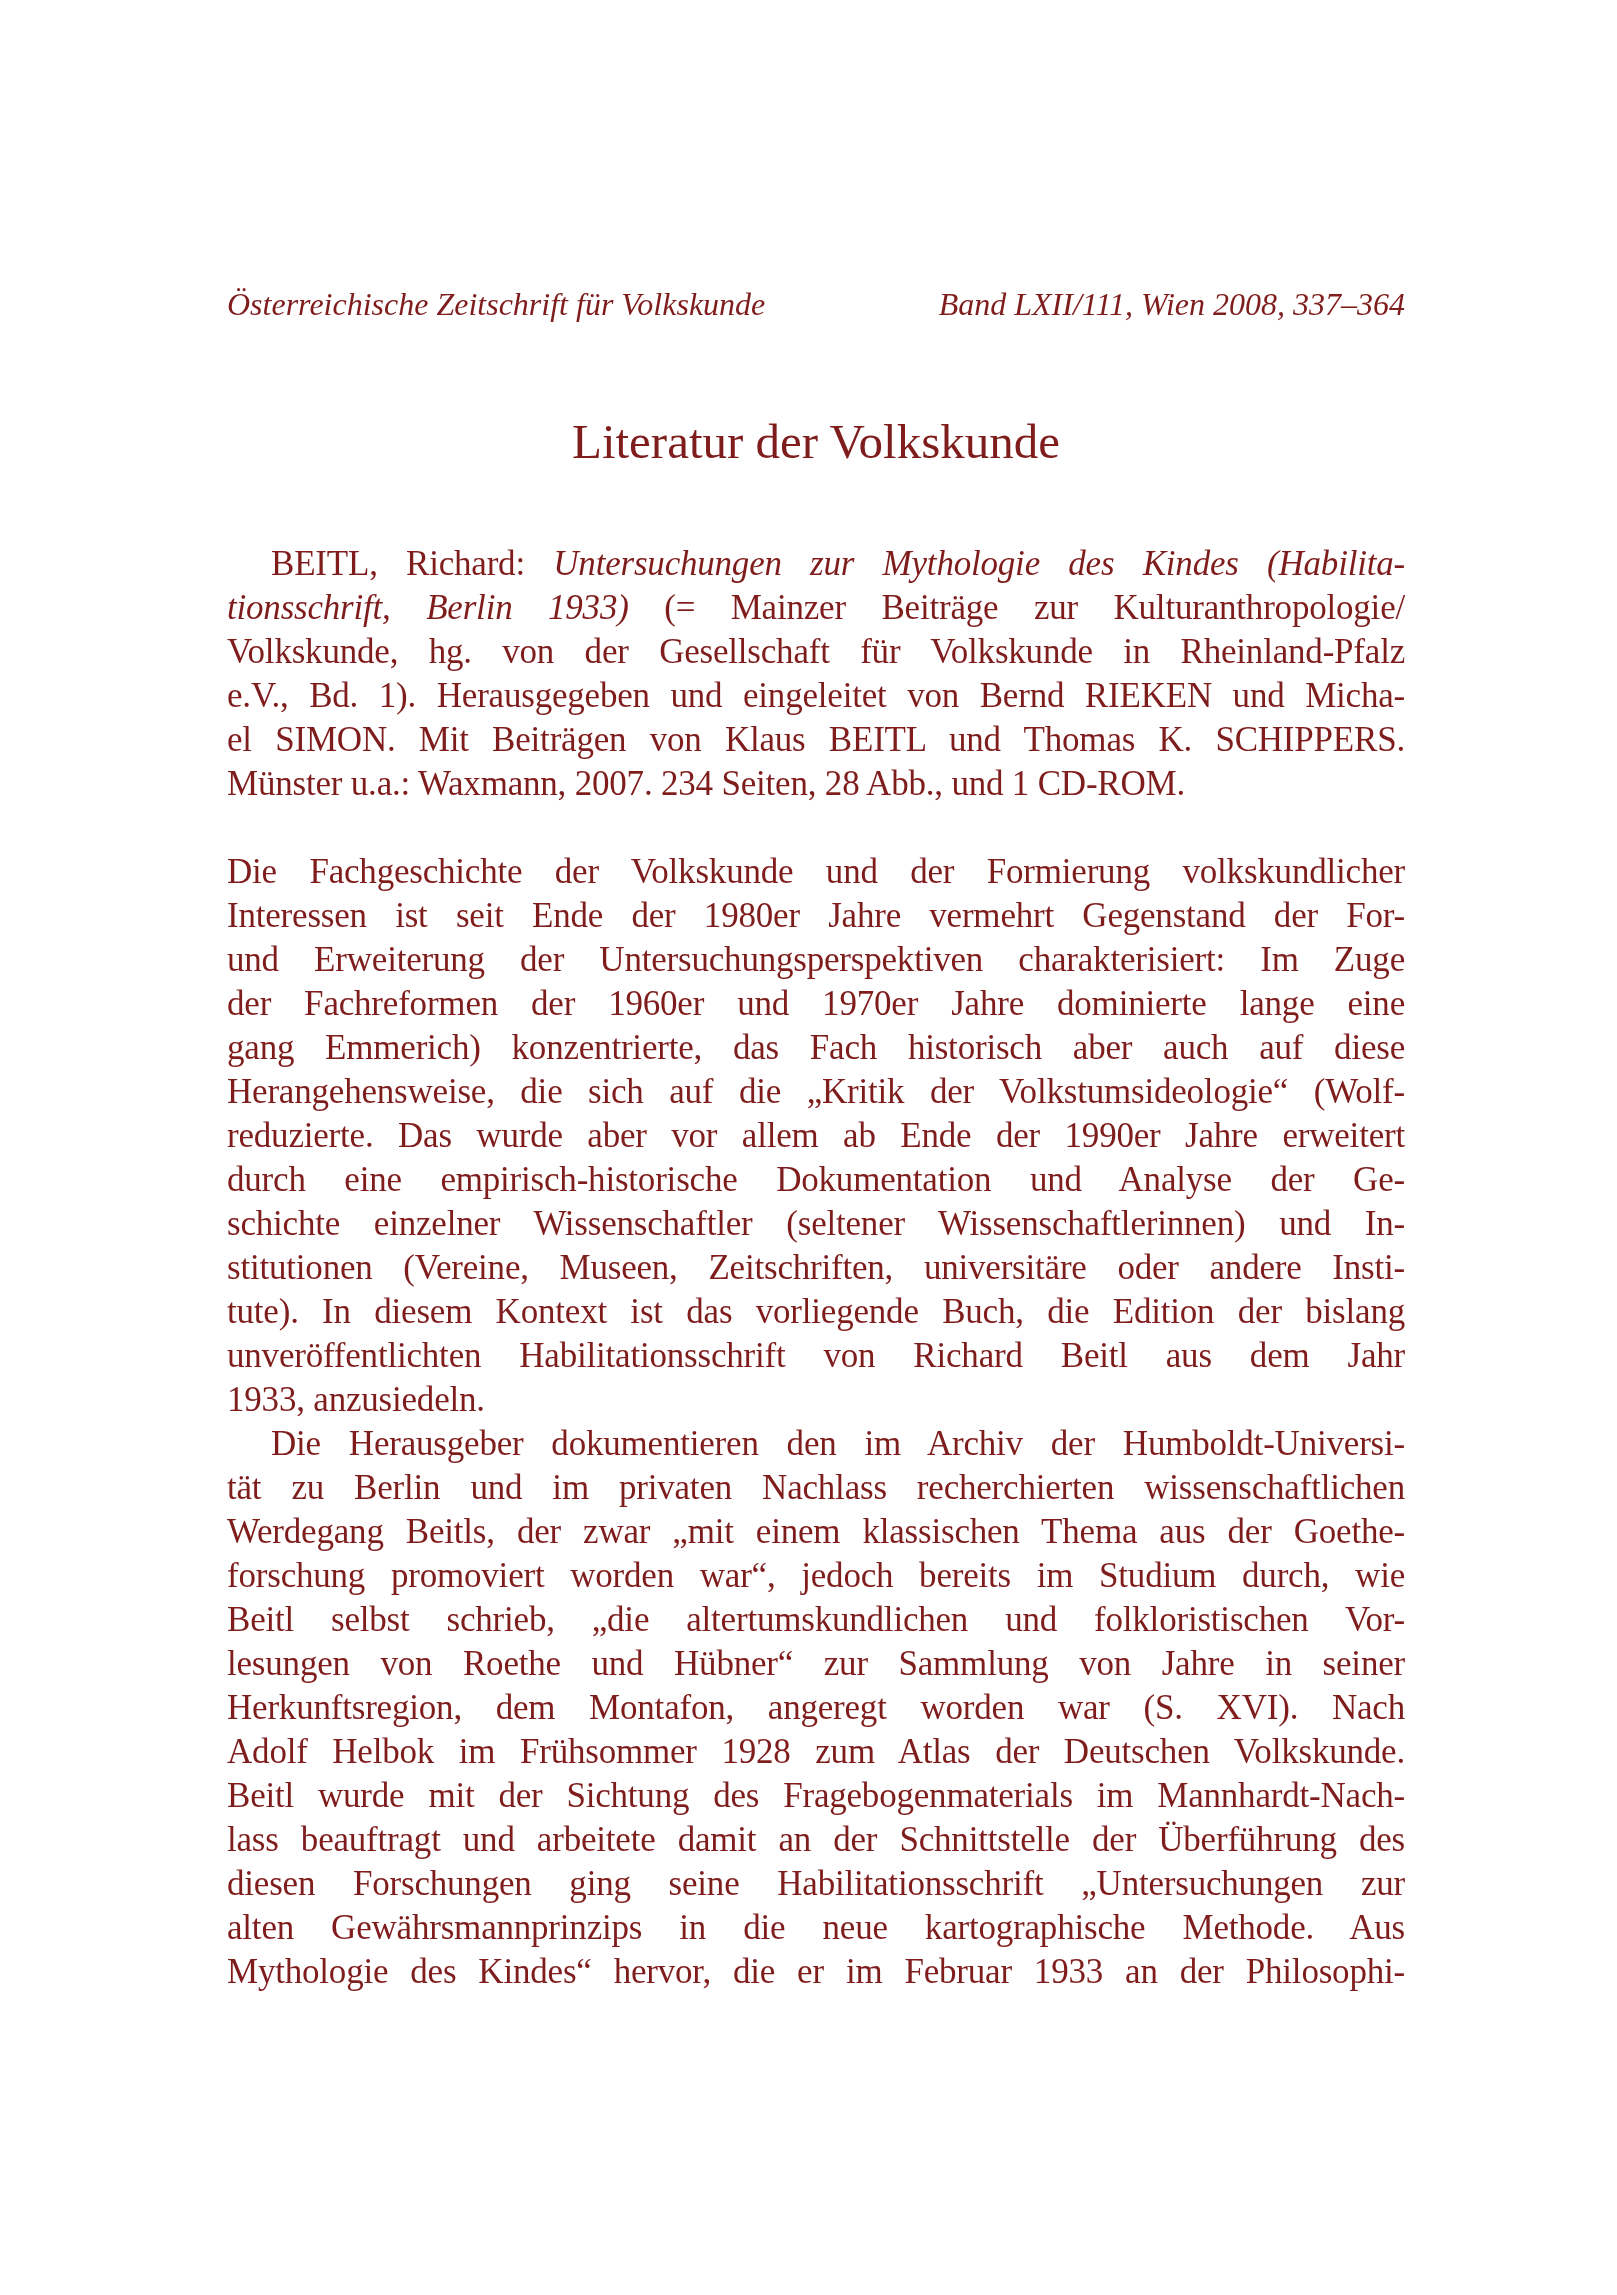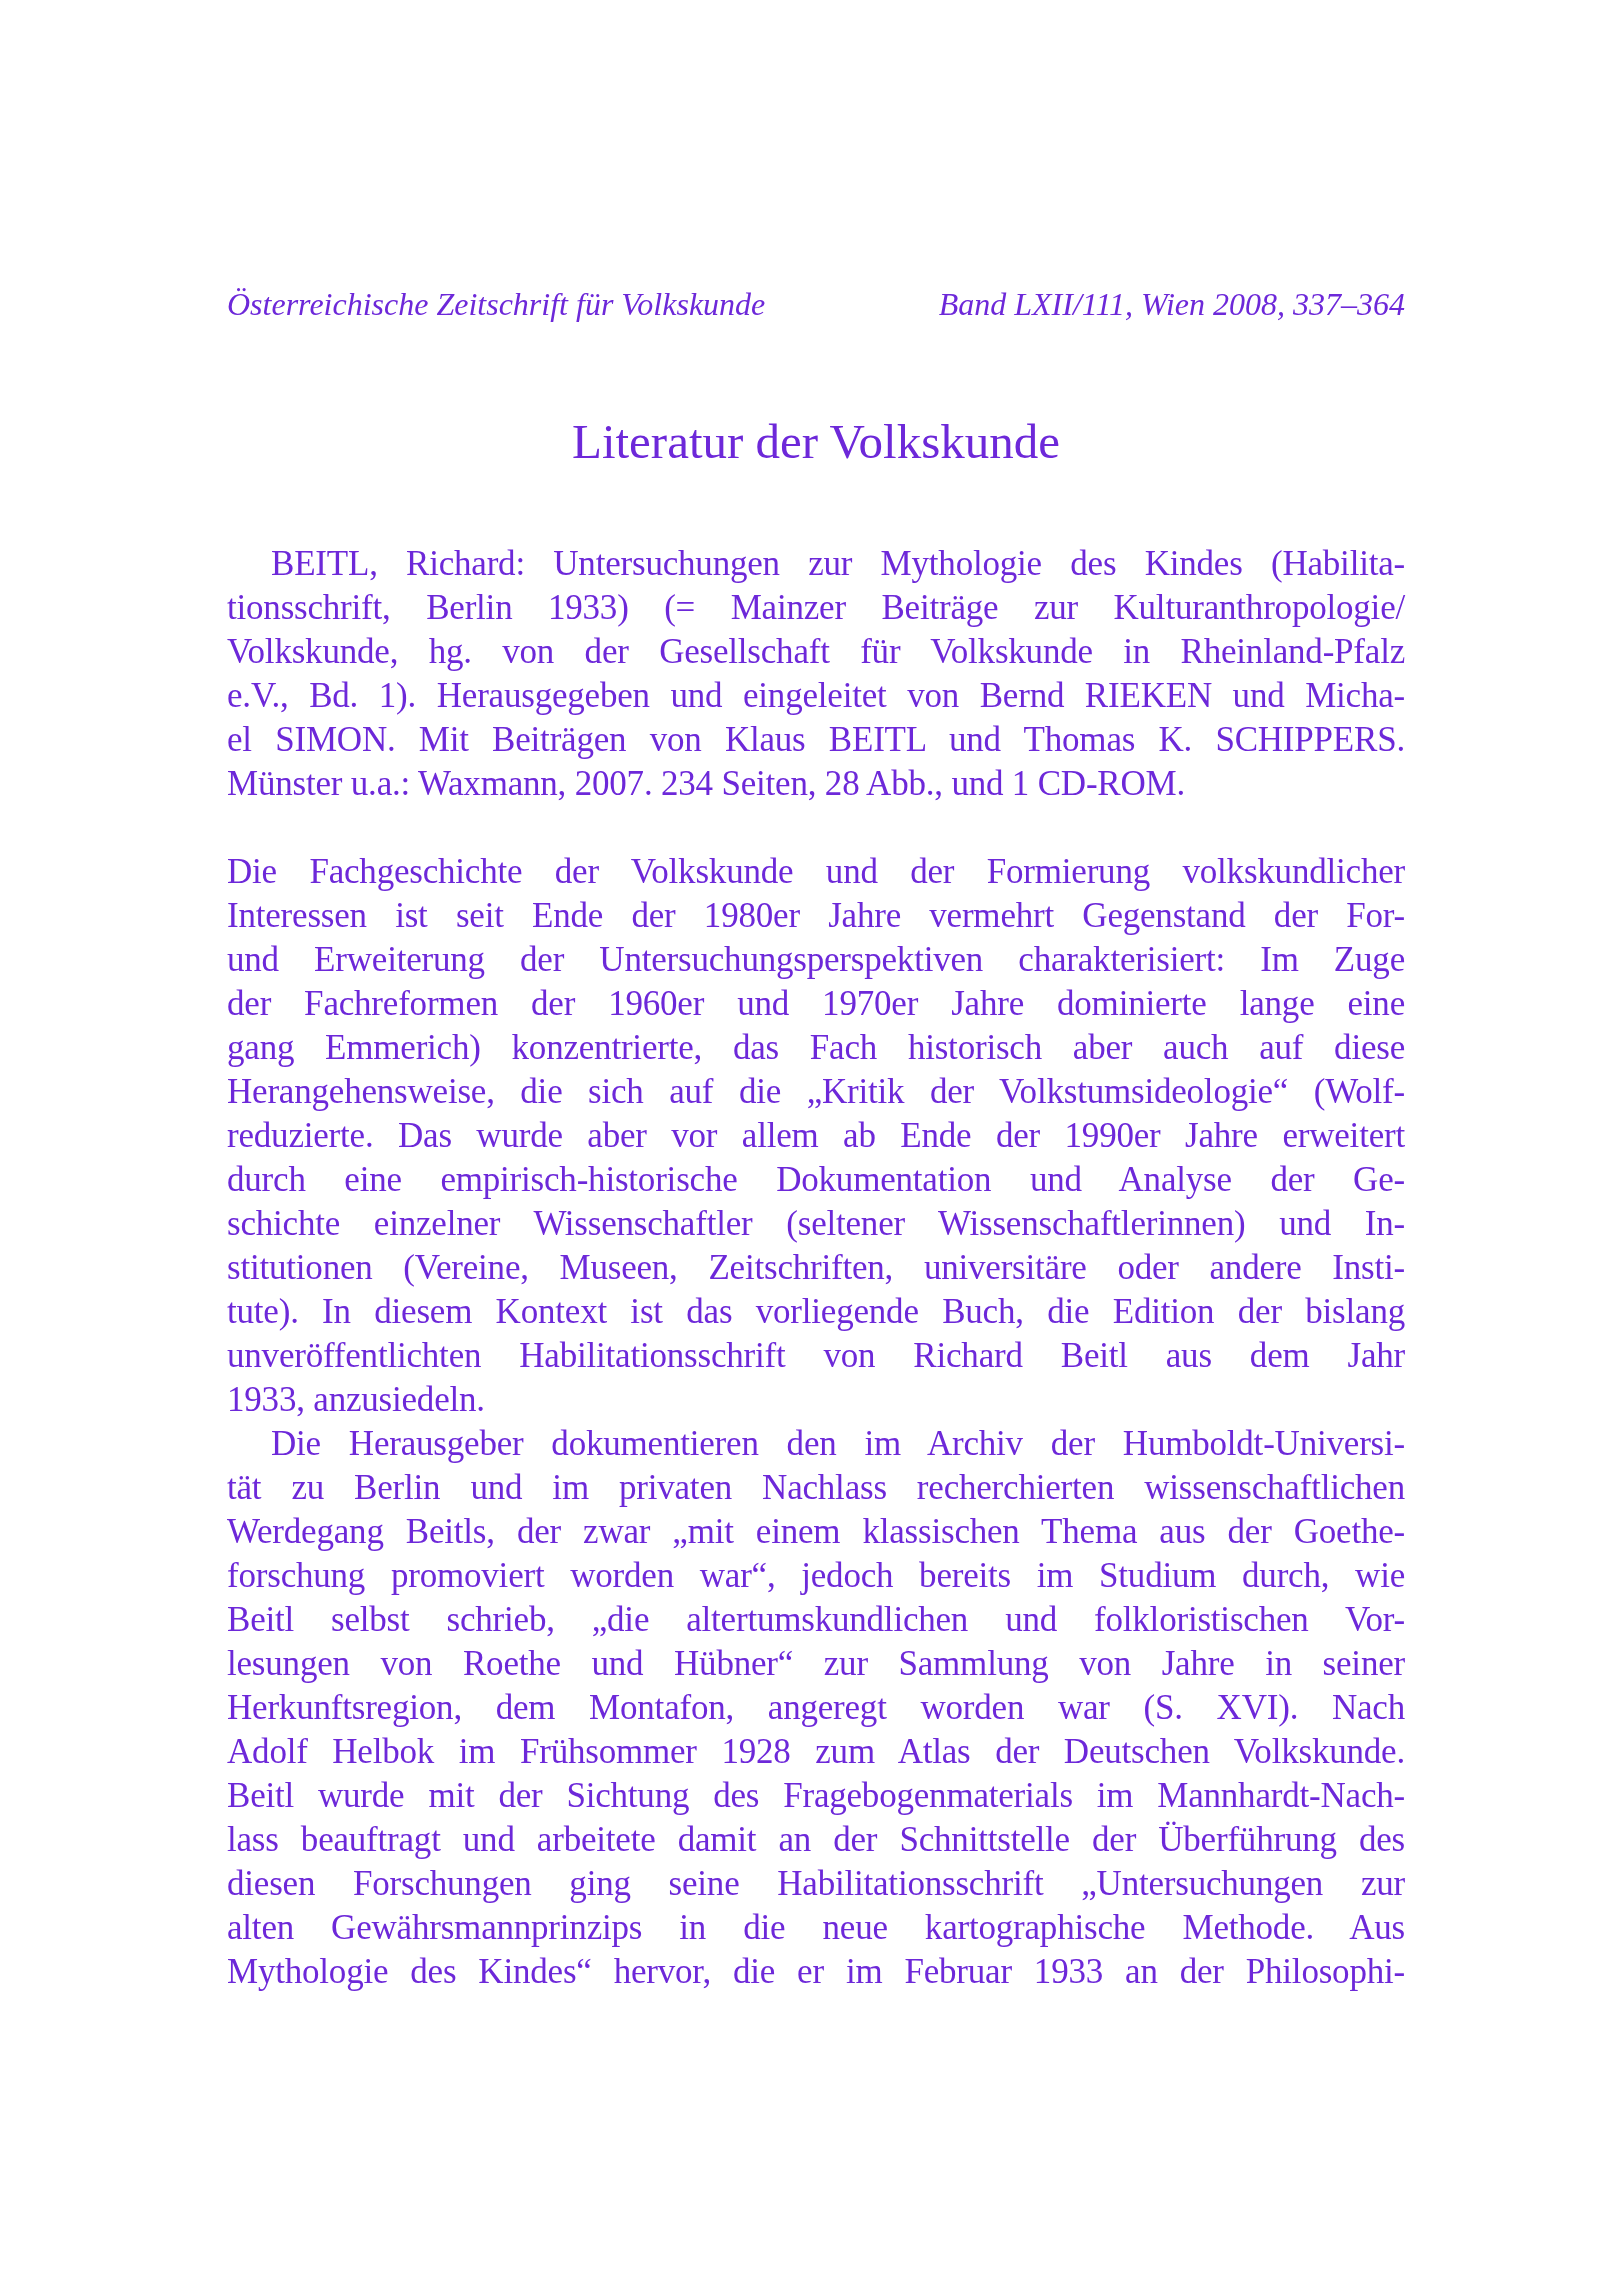--- a/index.html
+++ b/index.html
@@ -6,21 +6,21 @@
     margin: 0;
     padding: 0;
     background: #ffffff;
   }
   .page {
     position: relative;
     width: 1617px;
     height: 2295px;
     background: #ffffff;
     font-family: "Liberation Serif", "DejaVu Serif", serif;
-    color: #6d28d9;
+    color: #7f1d1d;
     overflow: hidden;
   }
   .header {
     position: absolute;
     left: 227px;
     top: 286px;
     width: 1178px;
     display: flex;
     justify-content: space-between;
     font-style: italic;
@@ -55,21 +55,21 @@
     text-align: justify;
     text-align-last: justify;
     text-justify: inter-word;
     white-space: nowrap;
   }
   .line.no-j {
     text-align: center;
     text-align-last: left;
   }
   .line.indent { padding-left: 44px; }
-  .seg-i { }
+  .seg-i { font-style: italic; }
 </style>
 </head>
 <body>
 
 <div class="page">
   <div class="header">
     <span class="h-left">Österreichische Zeitschrift für Volkskunde</span>
     <span class="h-right">Band LXII/111, Wien 2008, 337–364</span>
   </div>
 

